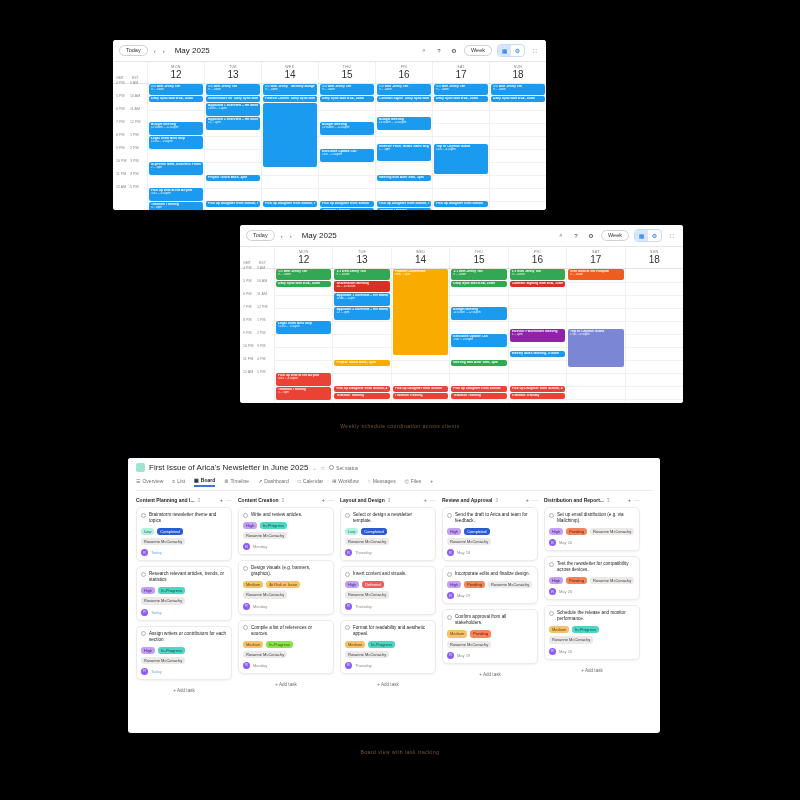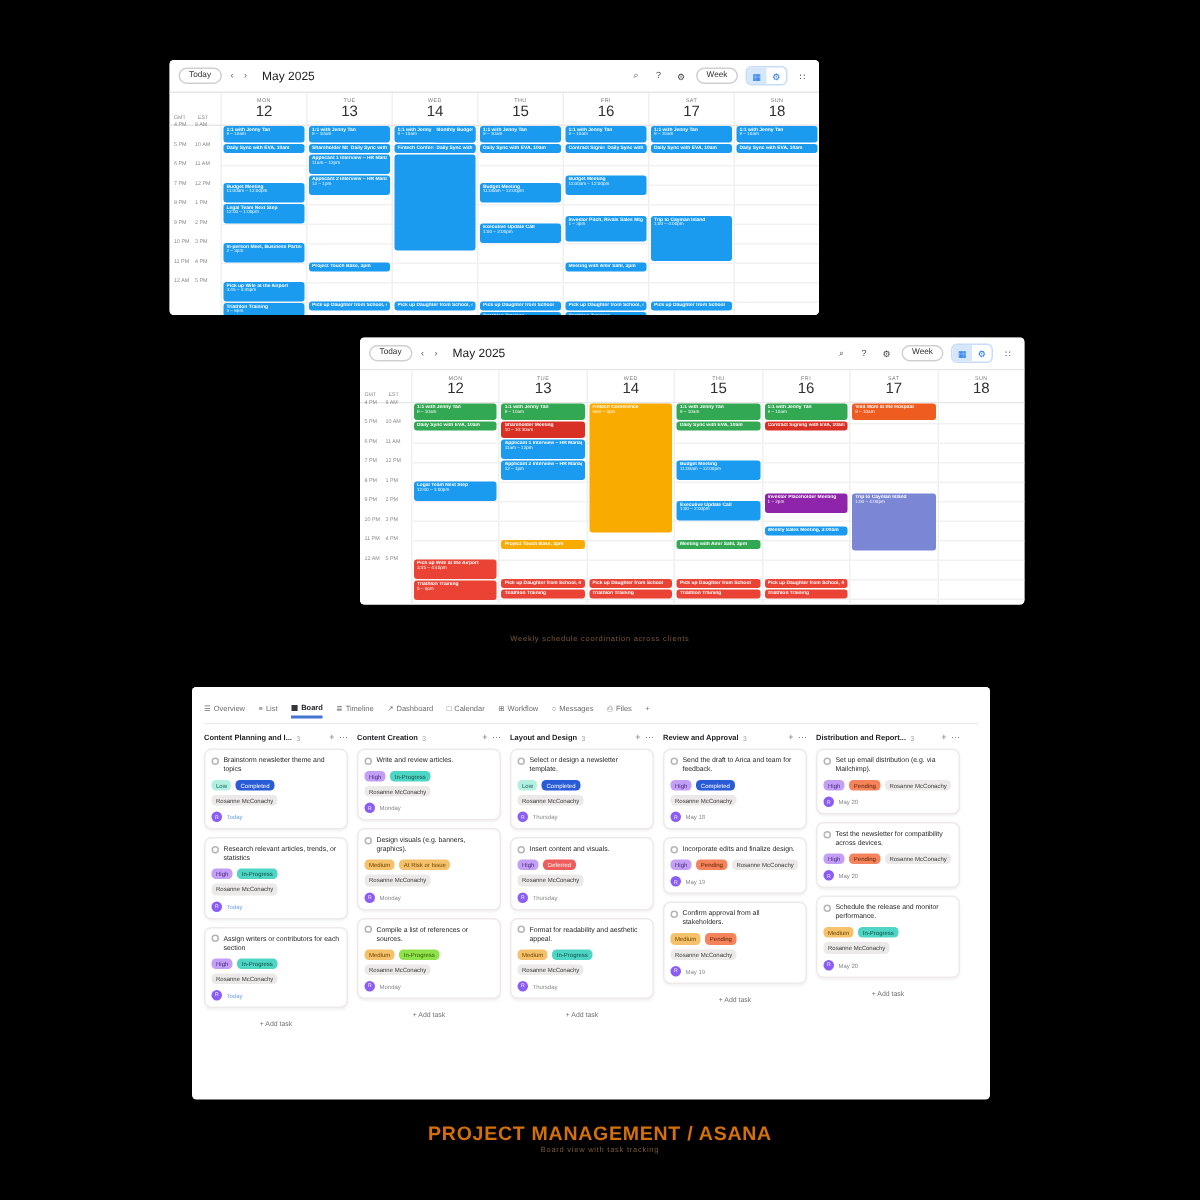--- a/index.html
+++ b/index.html
@@ -726,20 +726,30 @@
       </div>
     </div>
 </div>
 
 <div class="caption" style="top:422px; left:0; color:#d4700a;">
   <span class="sub" style="color:#7b5a3a;">Weekly schedule coordination across clients</span>
 </div>
 
 <div class="window" id="asana" style="left:128px; top:458px; width:532px; height:275px;">
   <div class="asana-top">
+    <div class="asana-titlerow">
+      <div class="proj-square"></div>
+      <div class="asana-title">First Issue of Arica's Newsletter in June 2025</div>
+      <div class="mini">⌄</div>
+      <div class="mini">☆</div>
+      <div class="setstatus">
+        <span class="dotc"></span>
+        <span>Set status</span>
+      </div>
+    </div>
     <div class="asana-tabs" id="asanatabs">
         <div class="atab">
           <span>☰</span>
           <span>Overview</span>
         </div>
         <div class="atab">
           <span>≡</span>
           <span>List</span>
         </div>
         <div class="atab active">
@@ -1046,15 +1056,14 @@
             <span class="avatar">R</span>
             <span class="due" style="color:#8b8b90">May 20</span>
           </div>
         </div>
         <div class="addtask">+ Add task</div>
       </div>
     </div>
 </div>
 
 <div class="caption" style="top:748px; left:0; color:#d4700a;">
-  <span>PROJECT MANAGEMENT / ASANA</span>
   <span class="sub" style="color:#7b5a3a;">Board view with task tracking</span>
 </div>
 
 </body></html>

